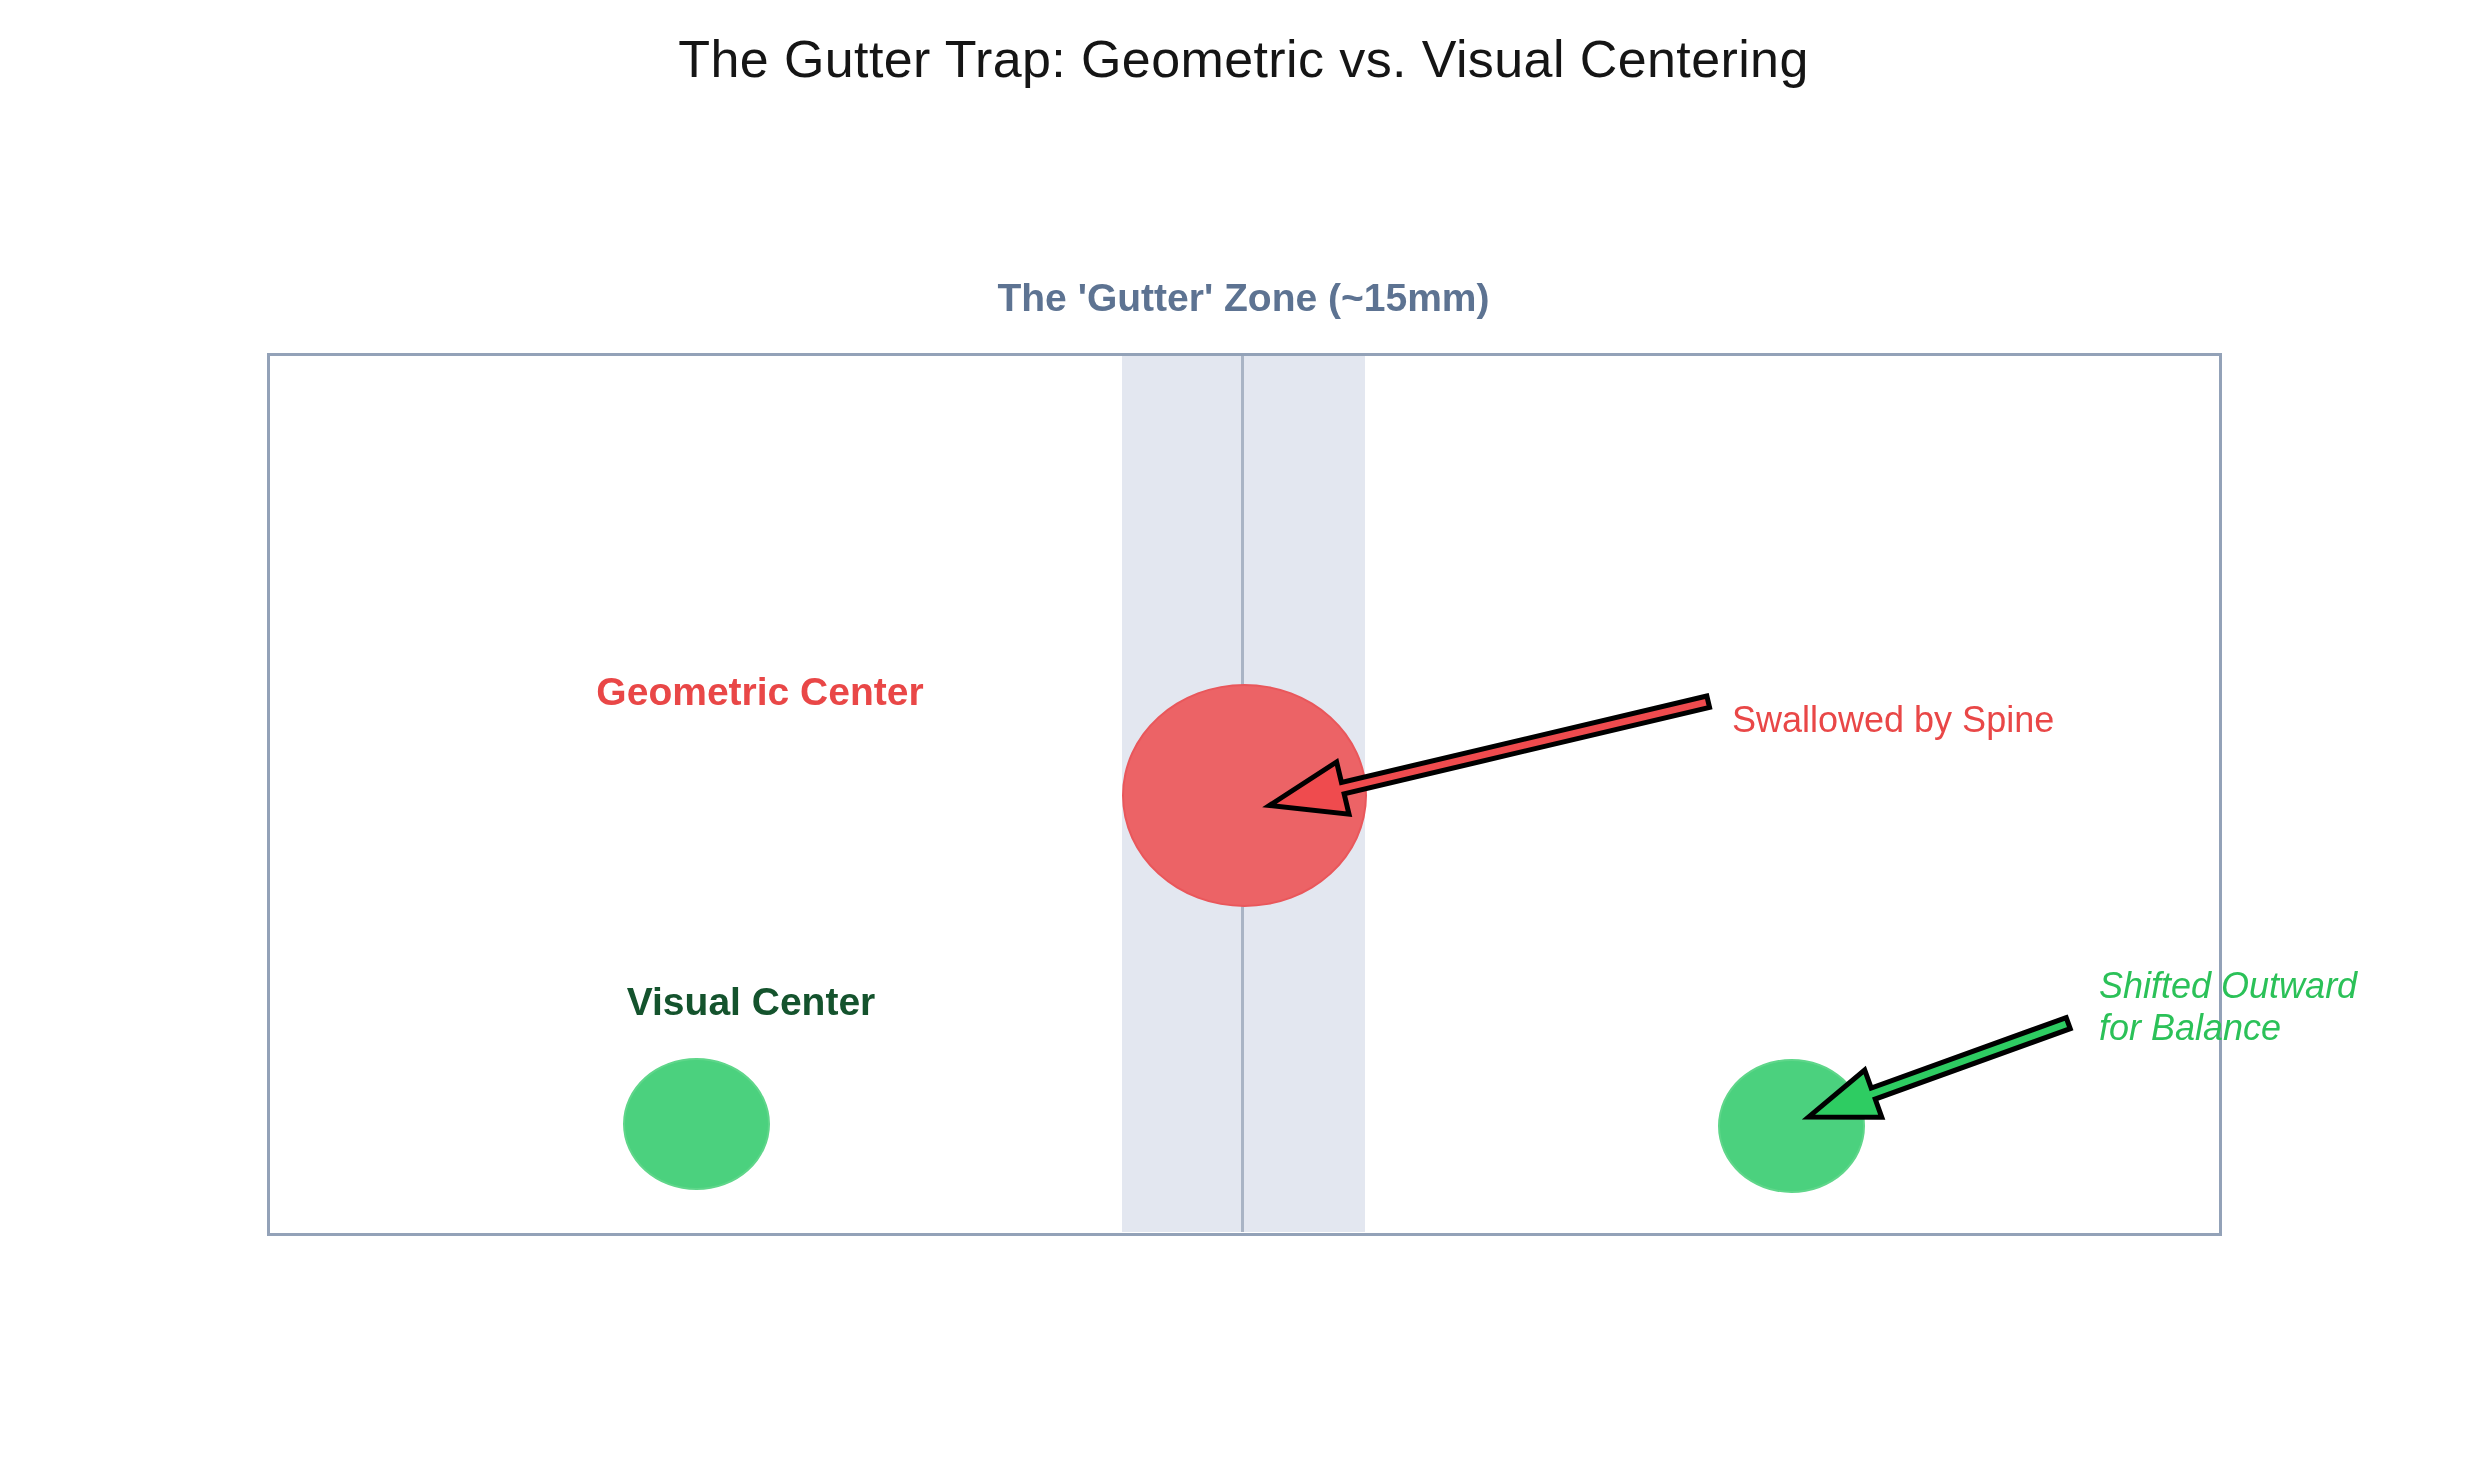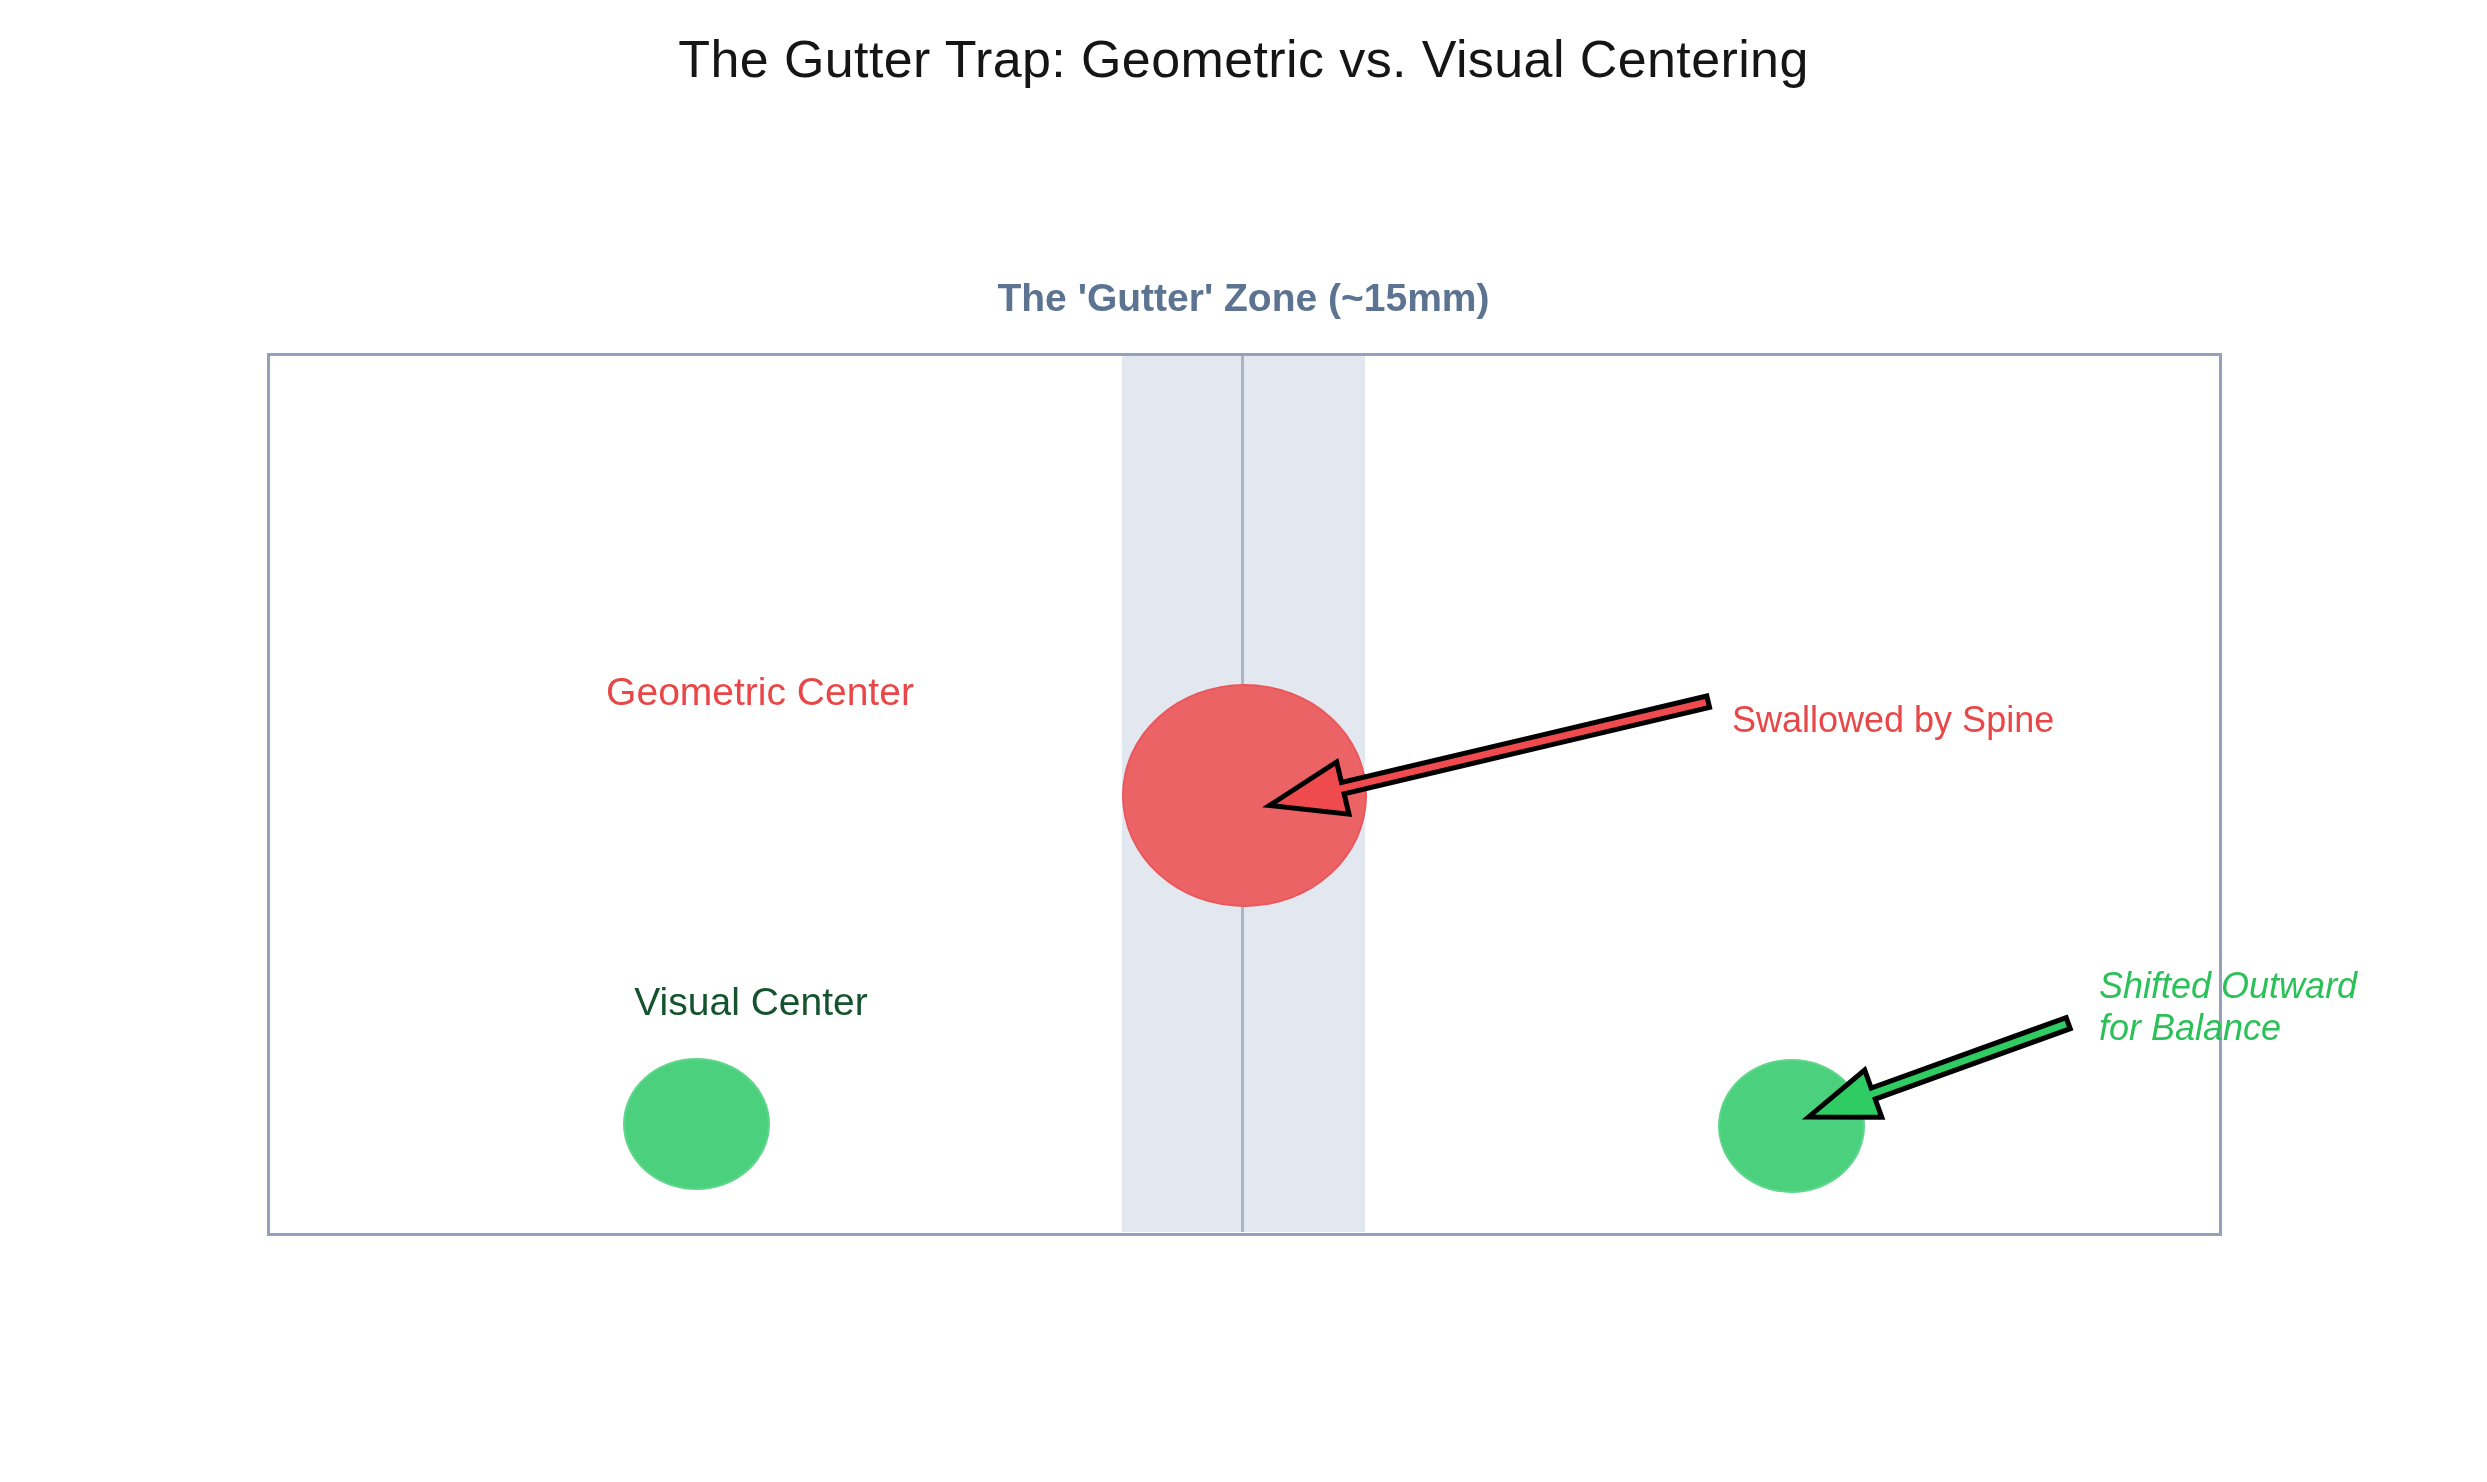--- a/index.html
+++ b/index.html
@@ -25,21 +25,21 @@
     font-weight:bold;
   }
   #page-rect{
     box-sizing:border-box;
     border:3.3px solid #93a2b8;
     background:#ffffff;
   }
   .band{position:absolute;}
   .circle{position:absolute;border-radius:50%;box-sizing:border-box;}
   .ann{position:absolute;font-size:36px;line-height:42px;white-space:pre-line;}
-  .ann.bold{font-size:39px;font-weight:normal;white-space:nowrap;}
+  .ann.bold{font-size:39px;font-weight:bold;white-space:nowrap;}
   .anchor-center{transform:translate(-50%,-50%);text-align:center;}
   .anchor-left-middle{transform:translateY(-50%);text-align:left;margin-top:35px;}
   .anchor-left-top{text-align:left;}
   #arrows-layer{position:absolute;left:0;top:0;width:2487px;height:1482px;pointer-events:none;}
 </style>
 </head>
 <body>
 
 <div id="figure-canvas">
 

